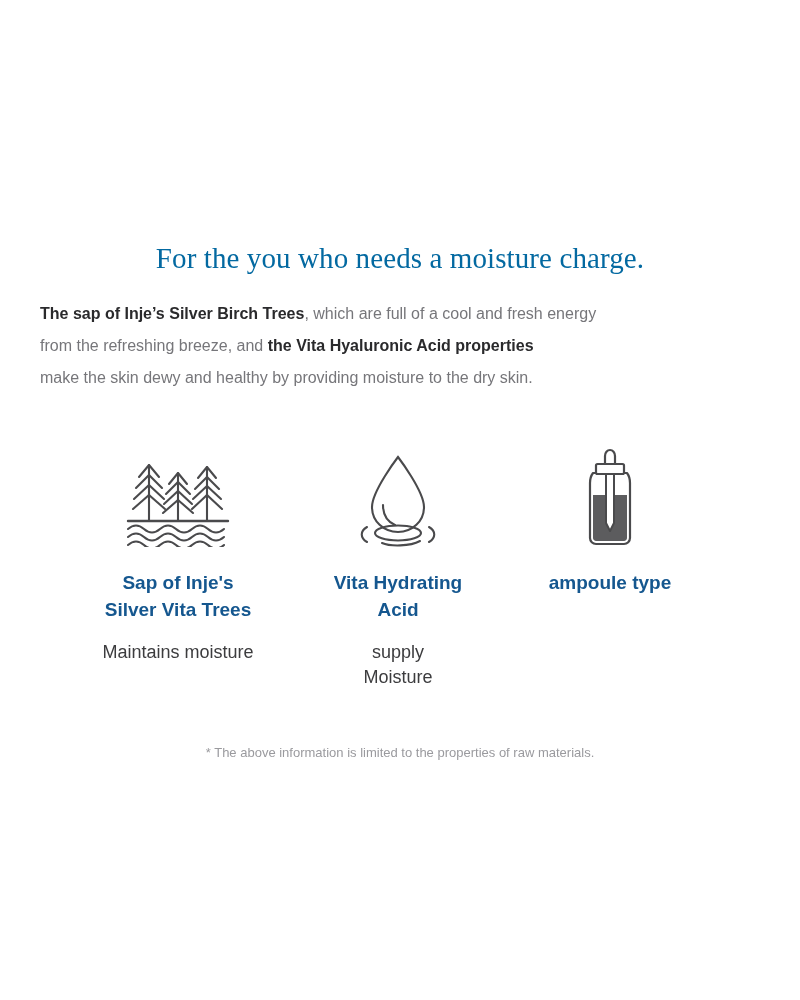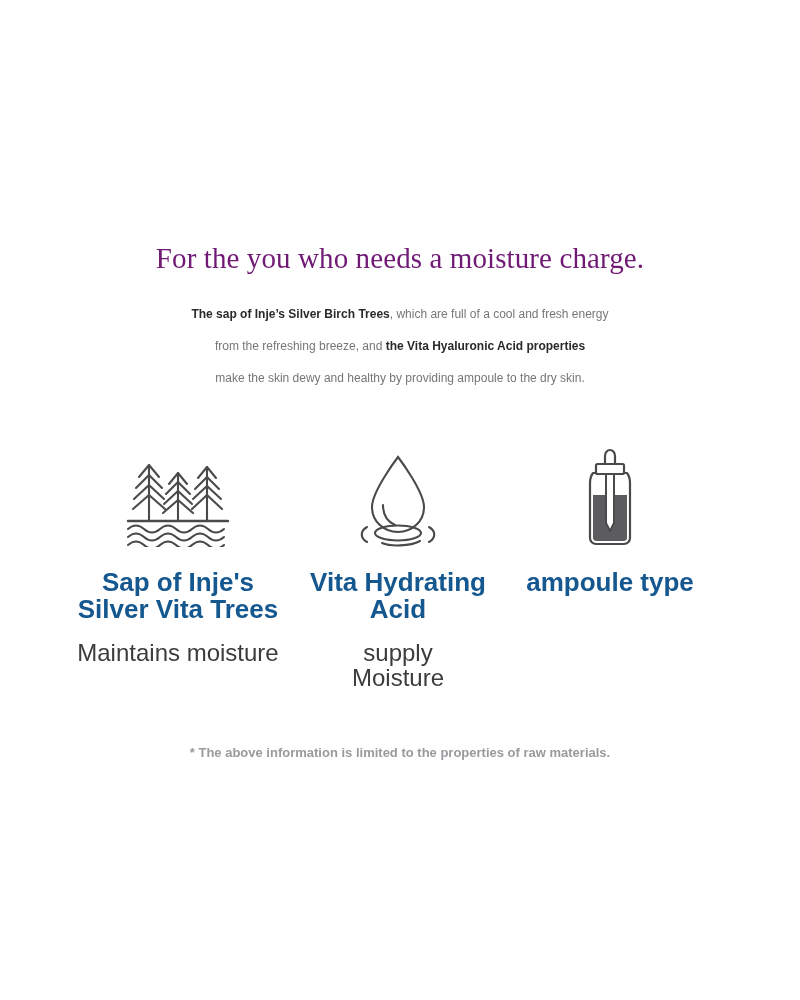--- a/index.html
+++ b/index.html
@@ -26,33 +26,33 @@
   
   .headline {
     position: absolute;
     top: 240px;
     left: 0;
     width: 800px;
     text-align: center;
     font-family: "Liberation Serif", "DejaVu Serif", serif;
     font-size: 29px;
     line-height: 1.25;
-    color: #701a75;
+    color: #0369a1;
     letter-spacing: 0.1px;
     white-space: nowrap;
   }
 
   
   .intro {
     position: absolute;
     top: 298px;
     left: 40px;
     width: 720px;
-    text-align: center;
-    font-size: 12px;
+    text-align: left;
+    font-size: 16px;
     line-height: 32px;
     color: #76767a;
     font-weight: 400;
   }
   .intro .em {
     color: #2a2a2c;
     font-weight: 700;
   }
   .intro .ln {
     display: block;
@@ -80,57 +80,57 @@
     display: flex;
     align-items: flex-end;
     justify-content: center;
   }
   .icon-wrap svg {
     display: block;
   }
 
   .feature-title {
     margin-top: 22px;
-    font-size: 26px;
+    font-size: 19px;
     line-height: 27px;
     font-weight: 700;
     color: #15578f;
   }
   .feature-desc {
     margin-top: 17px;
-    font-size: 24px;
+    font-size: 18px;
     line-height: 25px;
     font-weight: 400;
     color: #3c3c3e;
   }
 
   
   .footnote {
     position: absolute;
     top: 744px;
     left: 0;
     width: 800px;
     text-align: center;
     font-size: 13px;
     line-height: 18px;
     color: #9a9a9e;
-    font-weight: 700;
+    font-weight: 400;
   }
 </style>
 </head>
 <body>
 
 <div class="page">
 
   <div class="headline">For the you who needs a moisture charge.</div>
 
   <div class="intro">
     <span class="ln"><span class="em">The sap of Inje’s Silver Birch Trees</span><span>, which are full of a cool and fresh energy</span></span>
     <span class="ln"><span>from the refreshing breeze, and </span><span class="em">the Vita Hyaluronic Acid properties</span></span>
-    <span class="ln">make the skin dewy and healthy by providing ampoule to the dry skin.</span>
+    <span class="ln">make the skin dewy and healthy by providing moisture to the dry skin.</span>
   </div>
 
   <div class="features">
 
     <div class="feature f1">
       <div class="icon-wrap">
         <svg width="112" height="92" viewBox="0 0 112 92" fill="none">
           <g stroke="#4a4a4c" stroke-width="2.1" stroke-linecap="round" fill="none">
 
             <line x1="27" y1="12" x2="27" y2="66"></line>

